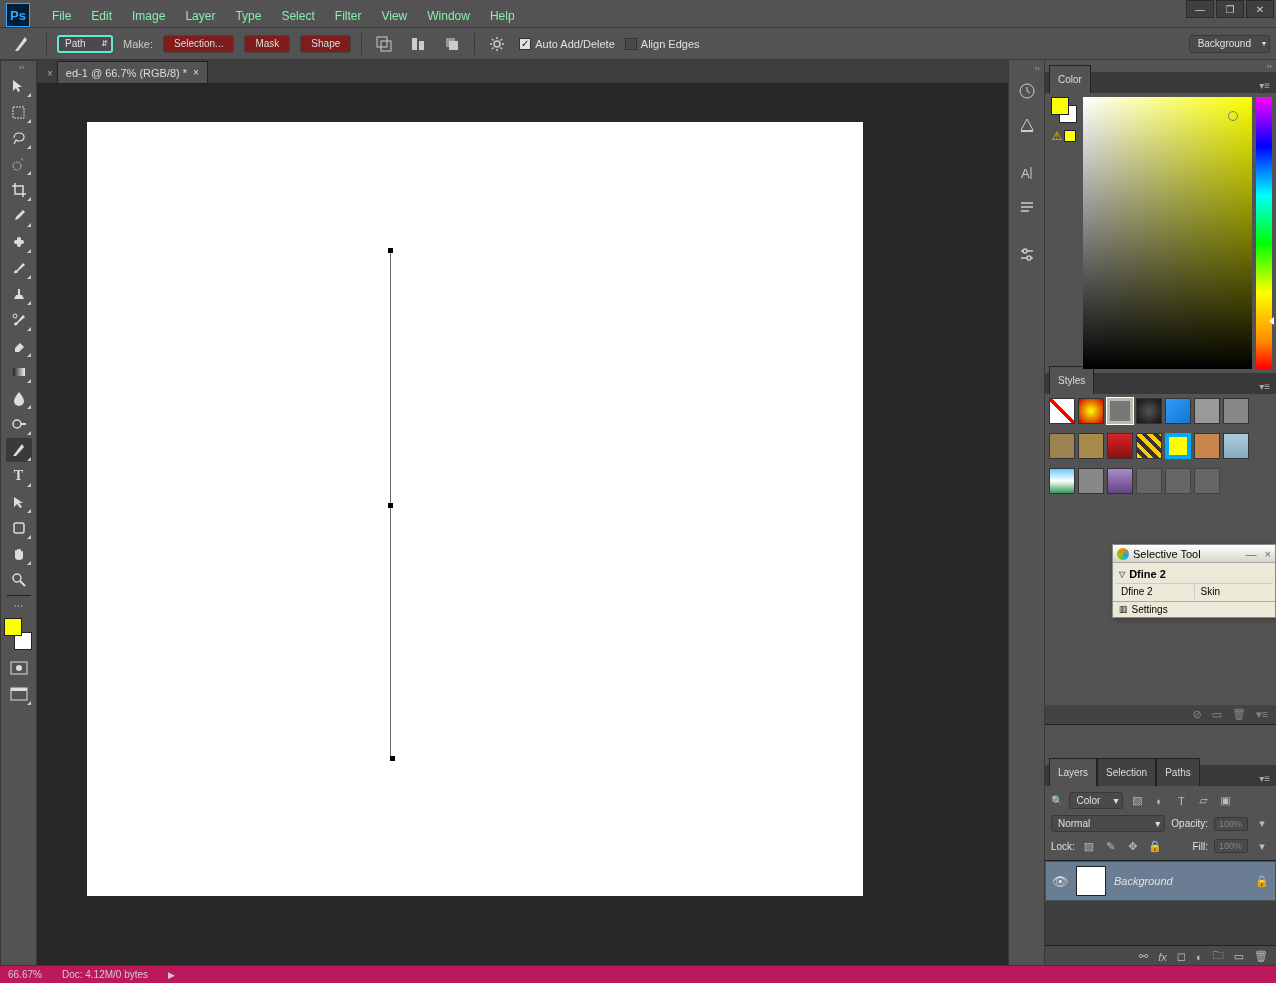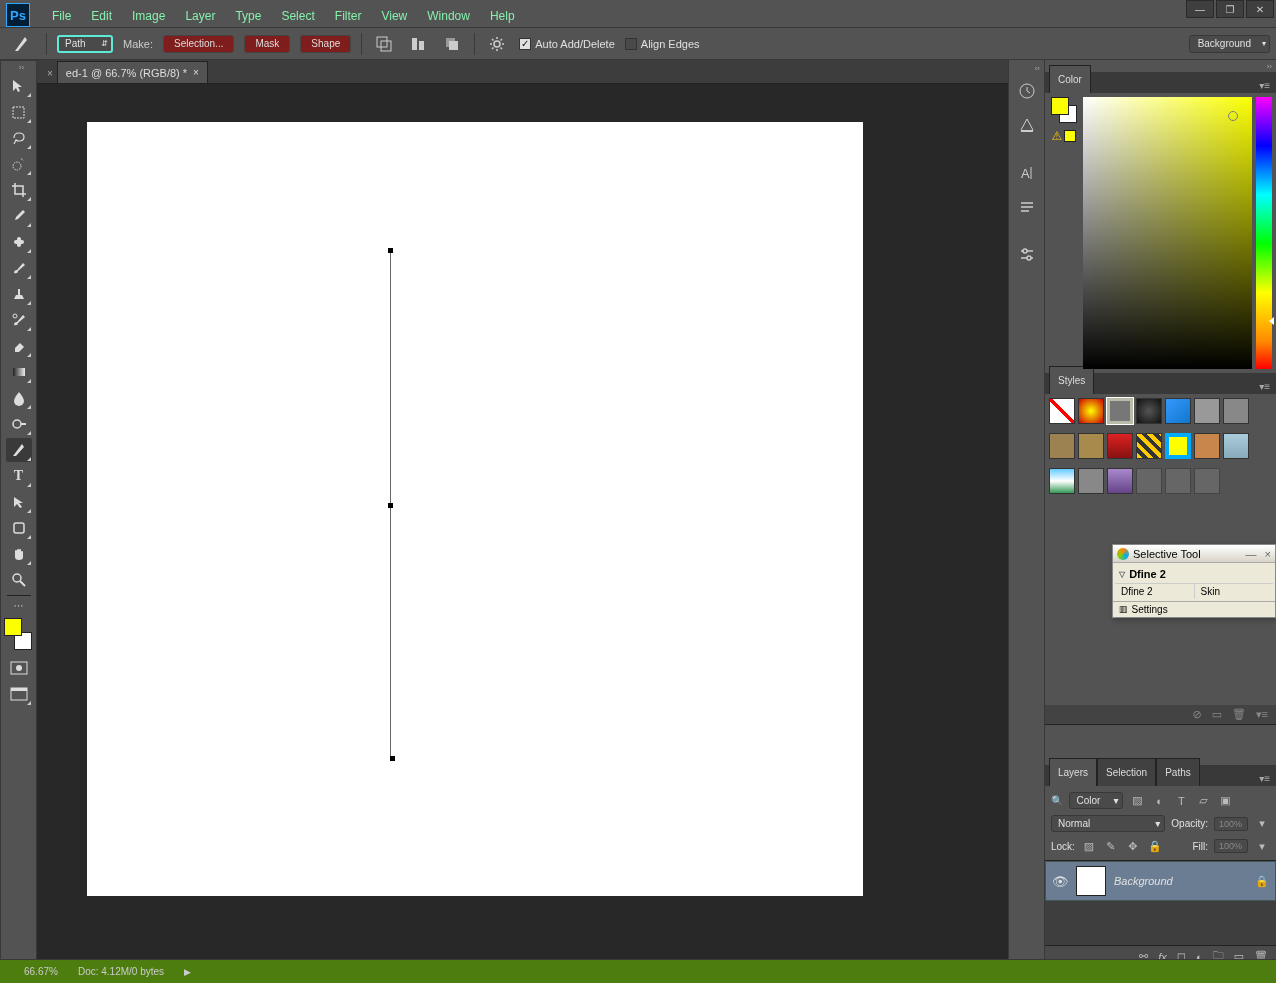--- a/index.html
+++ b/index.html
@@ -115,21 +115,21 @@
 .float-body { padding: 2px; }
 .float-row { height: 18px; display: flex; align-items: center; padding: 0 4px; gap: 4px; cursor: pointer; }
 .float-row .tri { font-size: 8px; color: #666; }
 .float-row.bold { font-weight: bold; }
 .float-sub { border-top: 1px solid #ccc; }
 .float-sub-row { display: flex; }
 .float-sub-cell { flex: 1; padding: 2px 6px; font-size: 10px; overflow: hidden; white-space: nowrap; border-right: 1px solid #ccc; }
 .float-bottom { background: #ece9d8; border-top: 1px solid #aaa; padding: 2px 6px; font-size: 10px; display: flex; gap: 4px; }
 
 
-.status { position: absolute; bottom: 0; left: 0; right: 0; height: 24px; background: #4d7c0f; border-top: 1px solid #383838; display: flex; align-items: center; font-size: 10px; color: #ccc; padding: 0 24px; gap: 20px; }
+.status { position: absolute; bottom: 0; left: 0; right: 0; height: 18px; background: #be185d; border-top: 1px solid #383838; display: flex; align-items: center; font-size: 10px; color: #ccc; padding: 0 8px; gap: 20px; }
 .status .arrow { cursor: pointer; font-size: 9px; }
 
 svg { display: block; }
 </style>
 </head>
 <body>
 
 <div class="menubar">
   <div class="ps-logo">Ps</div>
   <div class="menubar-item">File</div>

